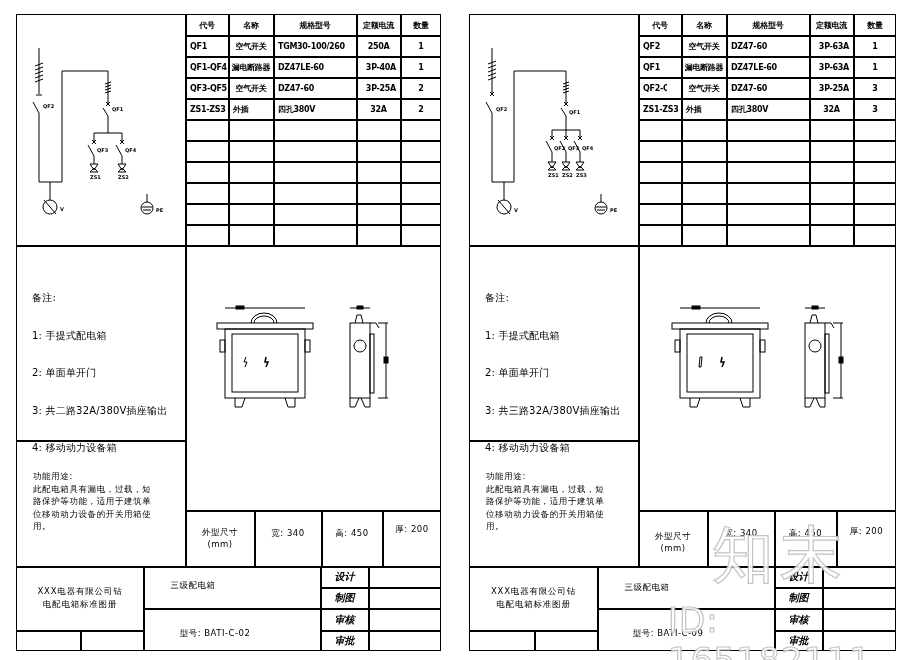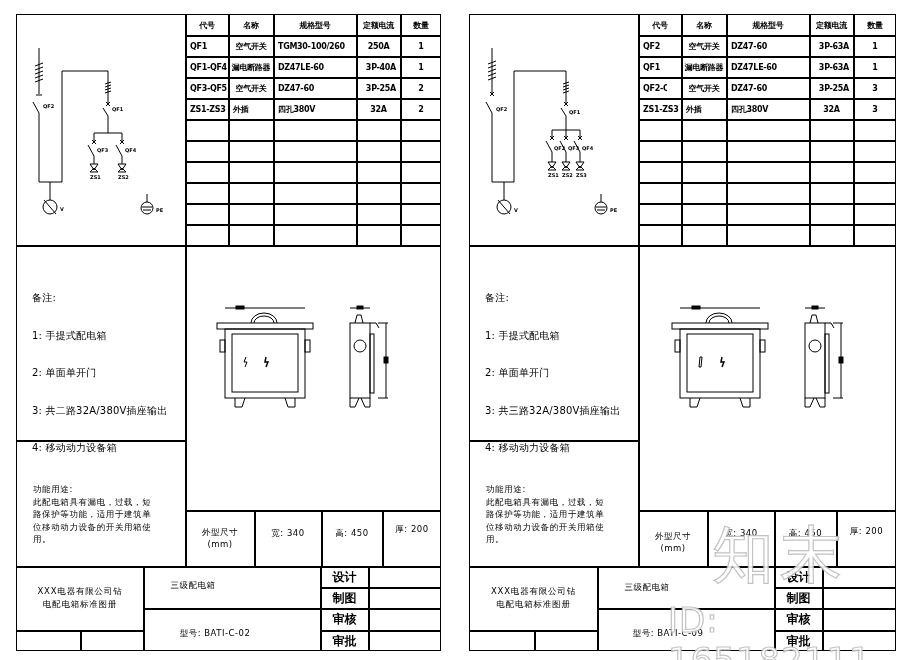--- a/index.html
+++ b/index.html
@@ -7,23 +7,23 @@
   .sheet{position:absolute;top:0;width:453px;height:660px;}
   .abs{position:absolute;}
   .ln{position:absolute;background:#000;}
   .h{height:1.5px;}
   .v{width:1.5px;}
   .cell{position:absolute;font-size:8px;font-weight:bold;display:flex;align-items:center;white-space:nowrap;overflow:hidden;letter-spacing:-0.3px;}
   .c{justify-content:center;}
   .l{justify-content:flex-start;padding-left:4px;box-sizing:border-box;}
   .r{justify-content:flex-end;padding-right:4px;box-sizing:border-box;}
   .txt{position:absolute;font-size:10px;line-height:12.5px;white-space:pre;letter-spacing:0.2px;}
-  .txt2{position:absolute;font-size:8.5px;line-height:12.5px;width:120px;letter-spacing:0.6px;margin-top:13px;}
+  .txt2{position:absolute;font-size:8.5px;line-height:12.5px;width:120px;letter-spacing:0.6px;}
   .tb{position:absolute;font-size:8.5px;display:flex;align-items:center;justify-content:center;white-space:nowrap;letter-spacing:0.5px;}
-  .tbs{position:absolute;font-size:12px;font-weight:bold;display:flex;align-items:center;justify-content:center;}
+  .tbs{position:absolute;font-size:10px;font-weight:bold;display:flex;align-items:center;justify-content:center;font-style:italic;}
   svg{position:absolute;overflow:visible;}
   .watermark{position:absolute;pointer-events:none;color:#fff;-webkit-text-stroke:1.2px #bdbdbd;font-family:"DejaVu Sans",sans-serif;}
 </style>
 </head>
 <body>
 
 <div class="sheet" style="left:0;">
 
   <div class="abs" style="left:16px;top:14px;width:425px;height:637px;border:1.5px solid #000;box-sizing:border-box;"></div>
 

